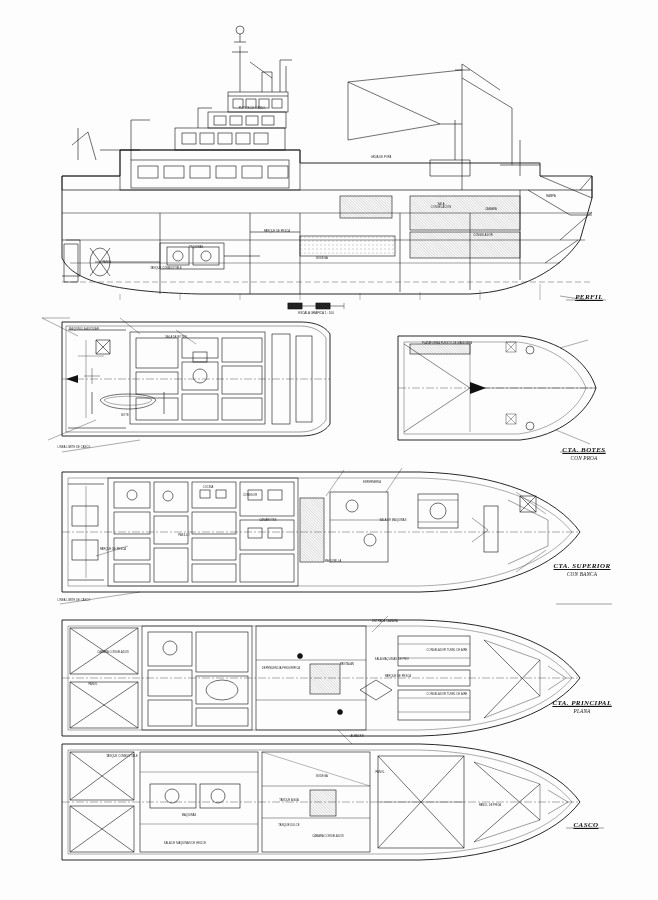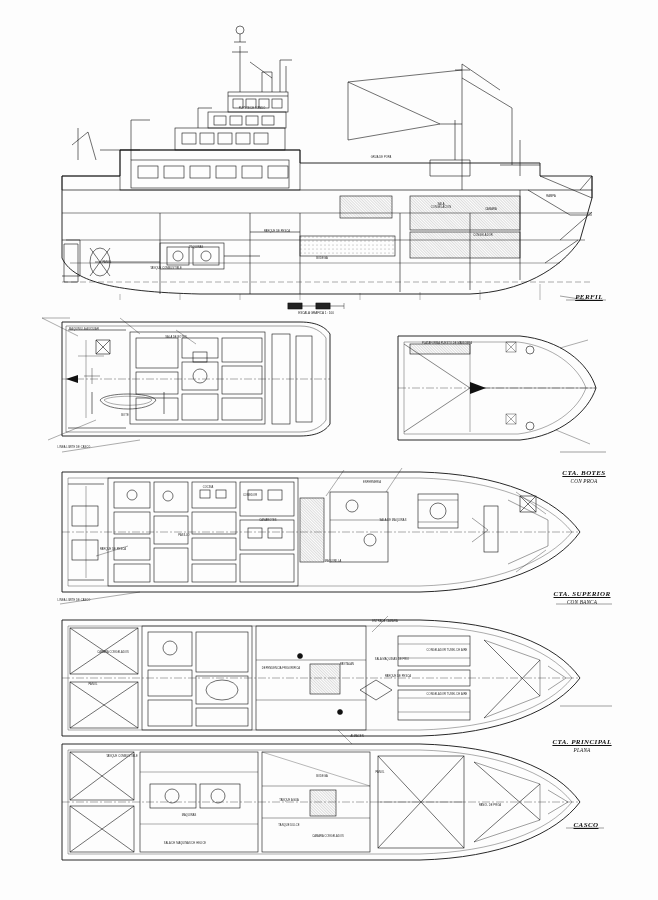--- a/index.html
+++ b/index.html
@@ -380,31 +380,31 @@
       <path d="M556 604 L612 604" stroke-width="0.4"></path>
       <path d="M560 706 L612 706" stroke-width="0.4"></path>
       <path d="M566 828 L604 828" stroke-width="0.4"></path>
     </g>
   </svg>
 
   <div class="lbl" style="left:566px;top:293px;width:46px;">
     <u>PERFIL</u>
   </div>
 
-  <div class="lbl" style="left:554px;top:469px;width:60px;">
+  <div class="lbl" style="left:554px;top:446px;width:60px;">
     <u>CTA. BOTES</u>
     <div class="sub">CON PROA</div>
   </div>
 
-  <div class="lbl" style="left:548px;top:590px;width:68px;">
+  <div class="lbl" style="left:548px;top:562px;width:68px;">
     <u>CTA. SUPERIOR</u>
     <div class="sub">CON BANCA</div>
   </div>
 
-  <div class="lbl" style="left:548px;top:699px;width:68px;margin-top:39px;">
+  <div class="lbl" style="left:548px;top:699px;width:68px;">
     <u>CTA. PRINCIPAL</u>
     <div class="sub">PLANA</div>
   </div>
 
   <div class="lbl" style="left:562px;top:821px;width:48px;">
     <u>CASCO</u>
   </div>
 
   <div class="scalebar" style="left:266px;top:311px;width:100px;">ESCALA  GRAFICA  1 : 100</div>
 

